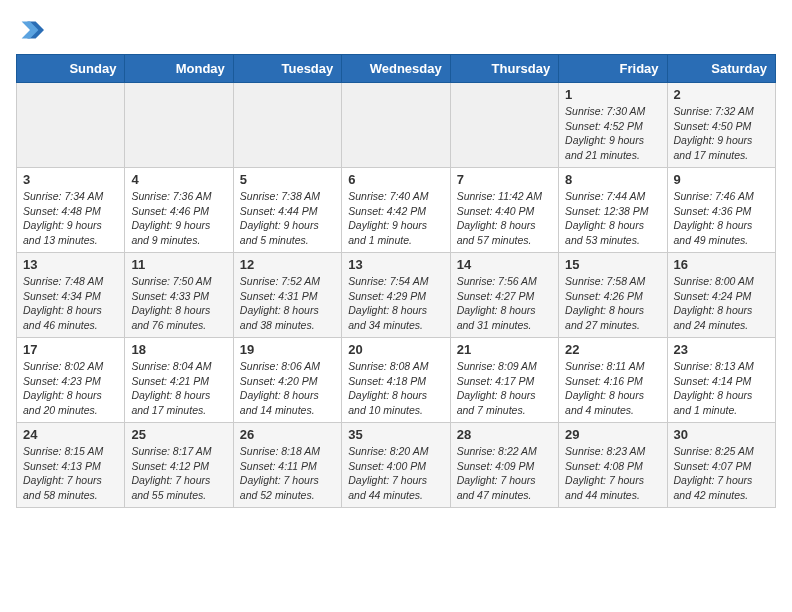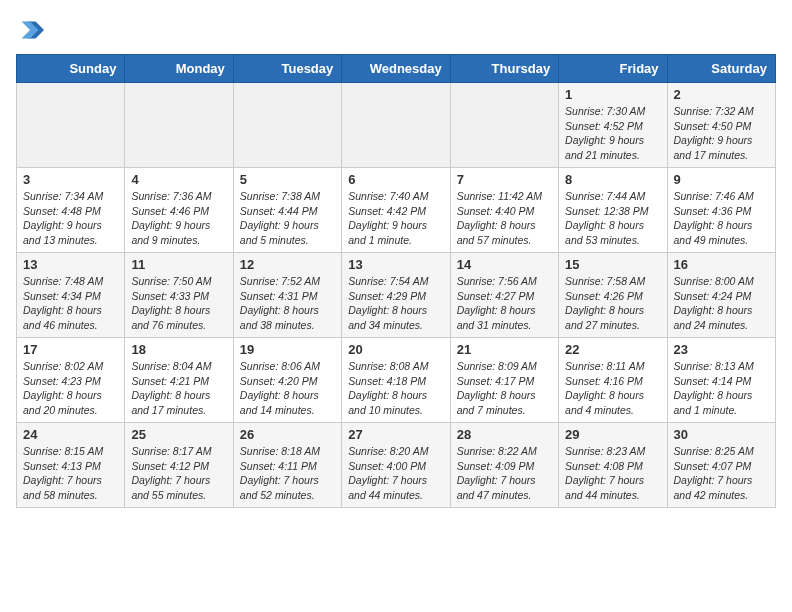--- a/index.html
+++ b/index.html
@@ -346,21 +346,21 @@
         </td>
         <td>
           <span class="day-number">26</span>
         <div class="day-info">
           <span>Sunrise: 8:18 AM</span><br>
           <span>Sunset: 4:11 PM</span><br>
           <span>Daylight: 7 hours and 52 minutes.</span>
         </div>
         </td>
         <td>
-          <span class="day-number">27</span>
+          <span class="day-number">35</span>
         <div class="day-info">
           <span>Sunrise: 8:20 AM</span><br>
           <span>Sunset: 4:00 PM</span><br>
           <span>Daylight: 7 hours and 44 minutes.</span>
         </div>
         </td>
         <td>
           <span class="day-number">28</span>
         <div class="day-info">
           <span>Sunrise: 8:22 AM</span><br>

